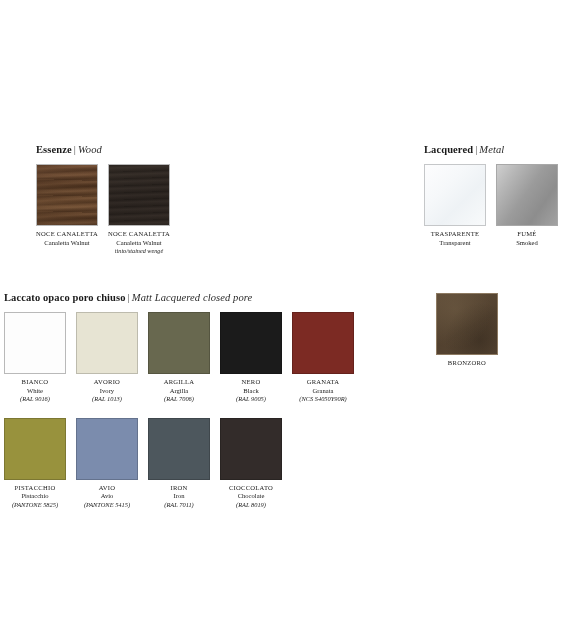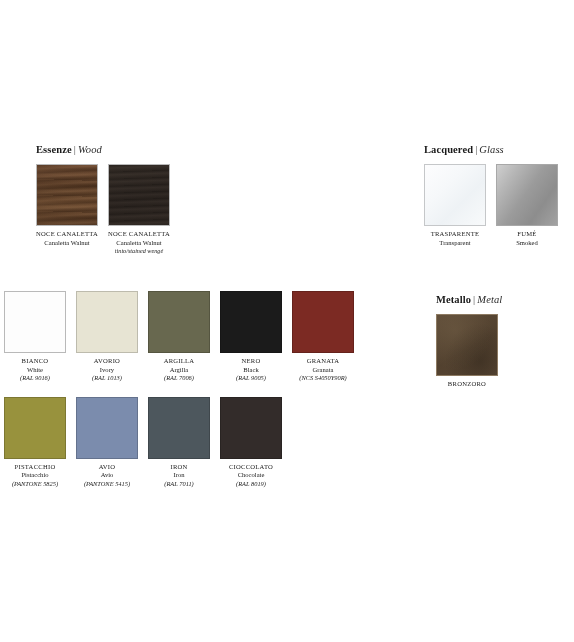--- a/index.html
+++ b/index.html
@@ -197,21 +197,21 @@
 
           <span class="cap-note">tinto/stained wengé</span>
         </div>
       </div>
 
     </div>
   </div>
 
   <div class="section" id="sec-cristallo">
     <div class="sec-head">
-      <span class="it">Lacquered</span><span class="sep">|</span><span class="en">Glass</span>
+      <span class="it">Lacquered</span><span class="sep">|</span><span class="en">Metal</span>
     </div>
     <div class="swatch-row">
 
       <div class="swatch-cell">
         <div class="chip chip-glass-clear"></div>
         <div class="caption">
           <span class="cap-it">TRASPARENTE</span>
           <span class="cap-en">Transparent</span>
 
         </div>
@@ -223,20 +223,23 @@
           <span class="cap-it">FUMÉ</span>
           <span class="cap-en">Smoked</span>
 
         </div>
       </div>
 
     </div>
   </div>
 
   <div class="section" id="sec-laccato">
+    <div class="sec-head">
+      <span class="it">Laccato opaco poro chiuso</span><span class="sep">|</span><span class="en">Matt Lacquered closed pore</span>
+    </div>
 
     <div class="swatch-row">
 
       <div class="swatch-cell">
         <div class="chip" style="background:#fdfdfd"></div>
         <div class="caption">
           <span class="cap-it">BIANCO</span>
           <span class="cap-en">White</span>
           <span class="cap-code">(RAL 9016)</span>
 
@@ -324,23 +327,20 @@
           <span class="cap-en">Chocolate</span>
           <span class="cap-code">(RAL 8019)</span>
 
         </div>
       </div>
 
     </div>
   </div>
 
   <div class="section" id="sec-metallo">
-    <div class="sec-head">
-      <span class="it">Metallo</span><span class="sep">|</span><span class="en">Metal</span>
-    </div>
     <div class="swatch-row">
 
       <div class="swatch-cell">
         <div class="chip chip-metal-bronze"></div>
         <div class="caption">
           <span class="cap-it">BRONZORO</span>
 
         </div>
       </div>
 

